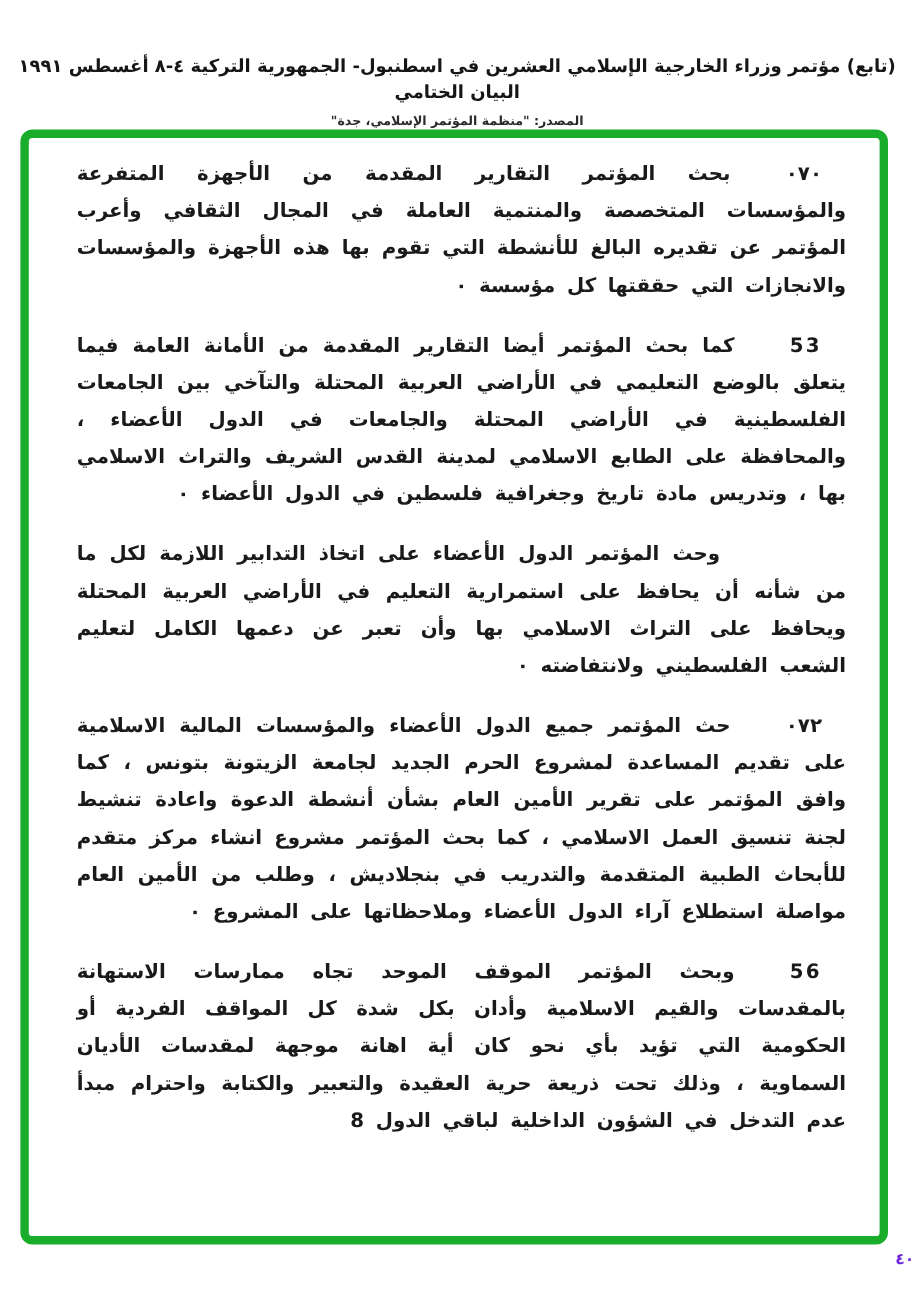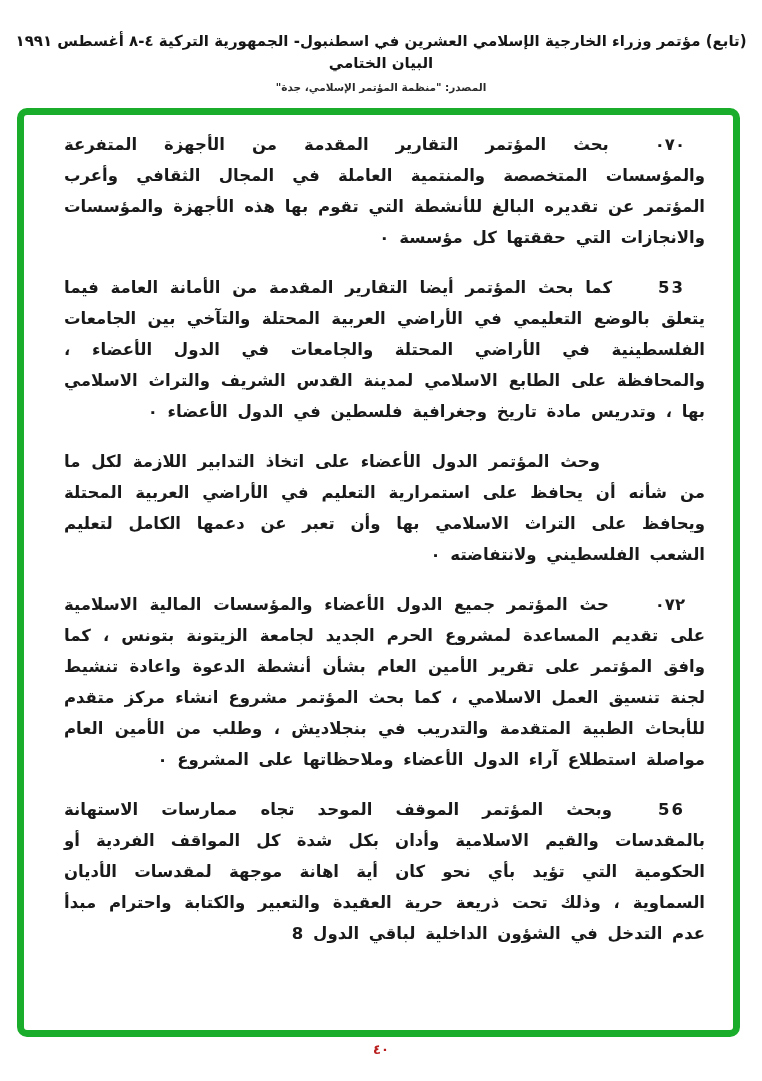--- a/index.html
+++ b/index.html
@@ -13,20 +13,21 @@
     width: 762px;
     height: 1081px;
     background: #ffffff;
     overflow: hidden;
   }
   .doc-header {
     direction: rtl;
     text-align: center;
     padding-top: 30px;
     color: #161616;
+    margin-top: 14px;
   }
   .doc-title {
     font-size: 15px;
     font-weight: 700;
     letter-spacing: 0.2px;
     line-height: 22px;
   }
   .doc-source {
     margin-top: 7px;
     font-size: 10.5px;
@@ -67,24 +68,24 @@
     letter-spacing: 2px;
   }
   .para-indent {
     text-indent: 105px;
   }
   .page-number {
     position: absolute;
     top: 1042px;
     left: 0;
     width: 100%;
-    text-align: center;
+    text-align: right;
     font-size: 13px;
     font-weight: 700;
-    color: #b91c1c;
+    color: #6d28d9;
     letter-spacing: 2px;
   }
 </style>
 </head>
 <body>
 
 <div class="page">
 
   <div class="doc-header">
     <div class="doc-title">(تابع) مؤتمر وزراء الخارجية الإسلامي العشرين في اسطنبول- الجمهورية التركية ٤-٨ أغسطس ١٩٩١ البيان الختامي</div>

